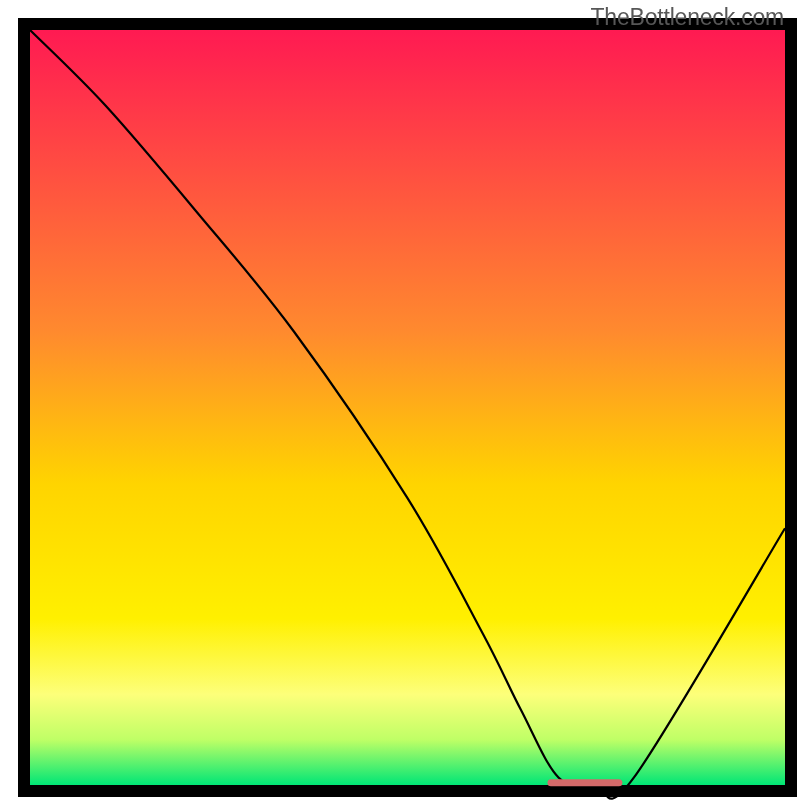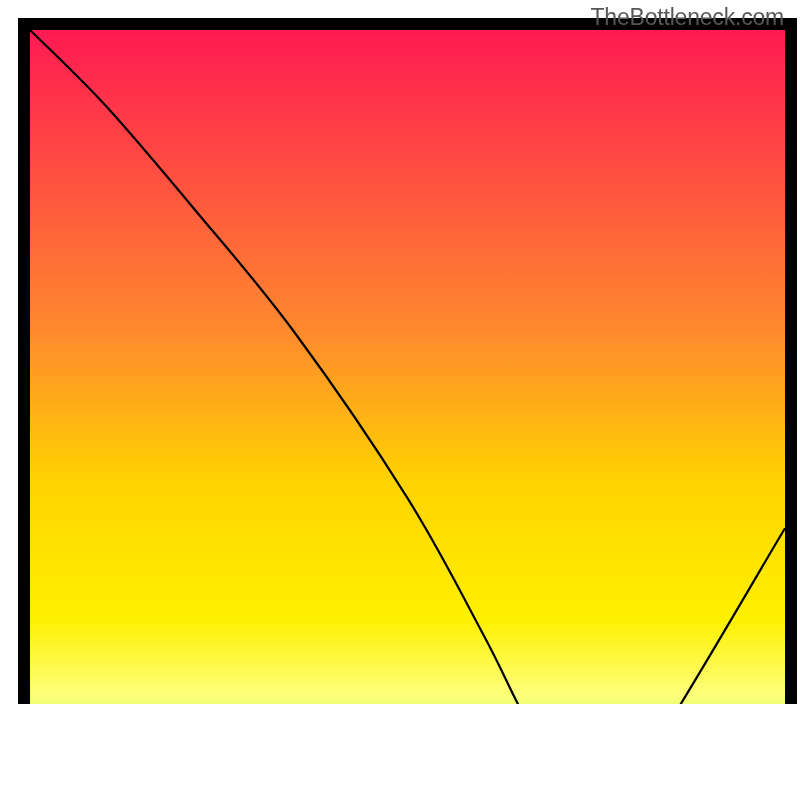--- a/index.html
+++ b/index.html
@@ -3,21 +3,21 @@
 <meta charset="utf-8">
 <style>
   body {
     margin: 0;
     padding: 0;
     background: #fff;
     font-family: Arial, Helvetica, sans-serif;
   }
   .wrap {
     width: 800px;
-    height: 704px;
+    height: 800px;
     position: relative;
   }
   .watermark {
     position: absolute;
     top: 4px;
     right: 16px;
     color: #575757;
     font-size: 23px;
     font-weight: 400;
     letter-spacing: -0.2px;

